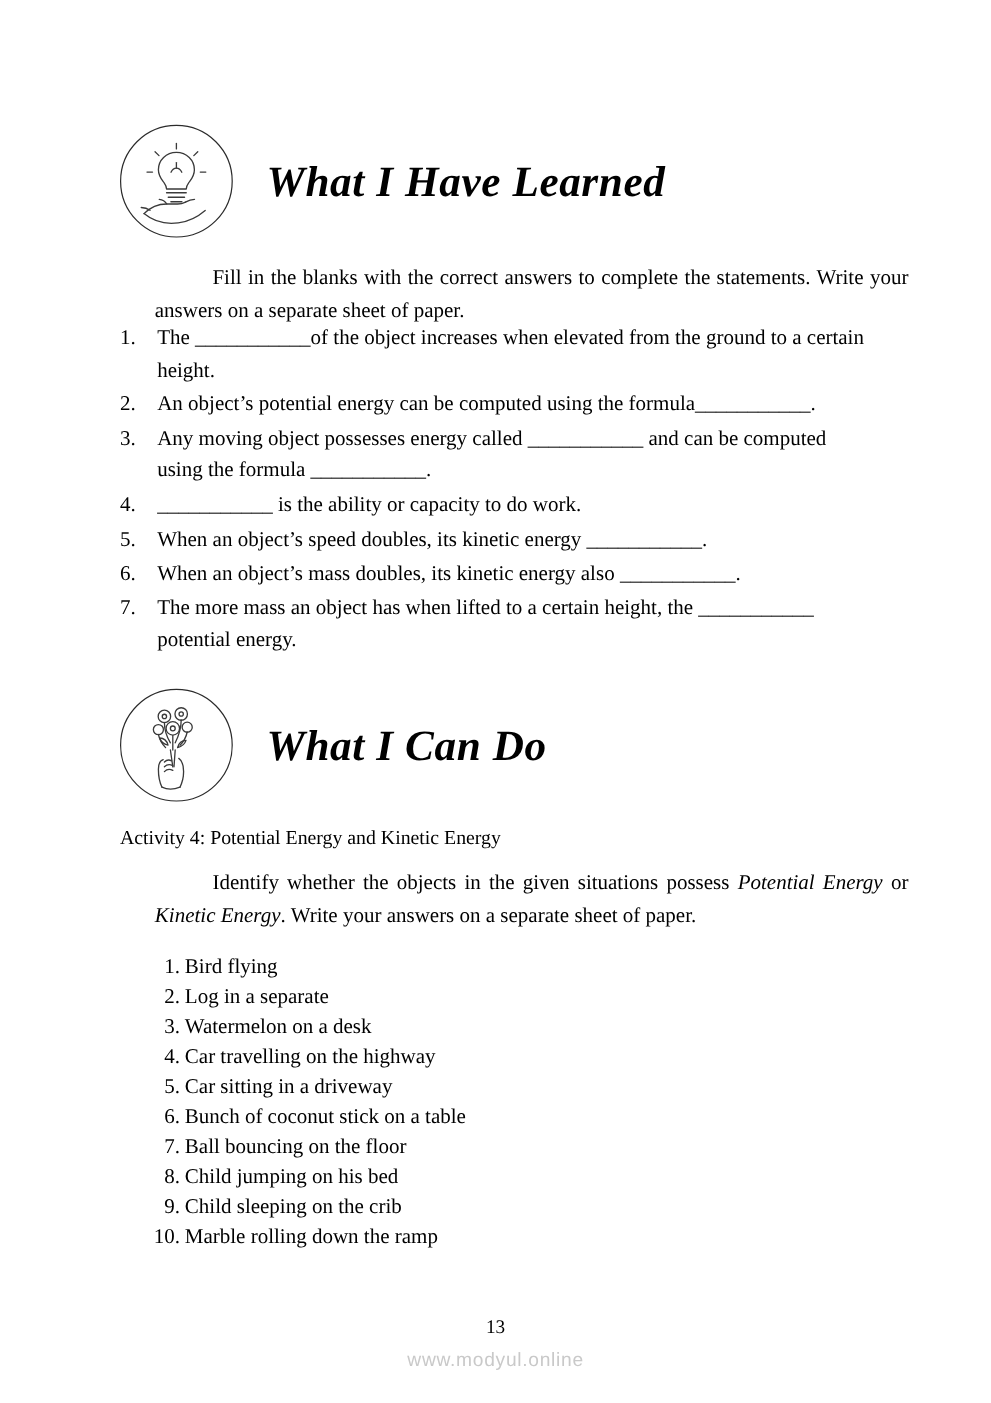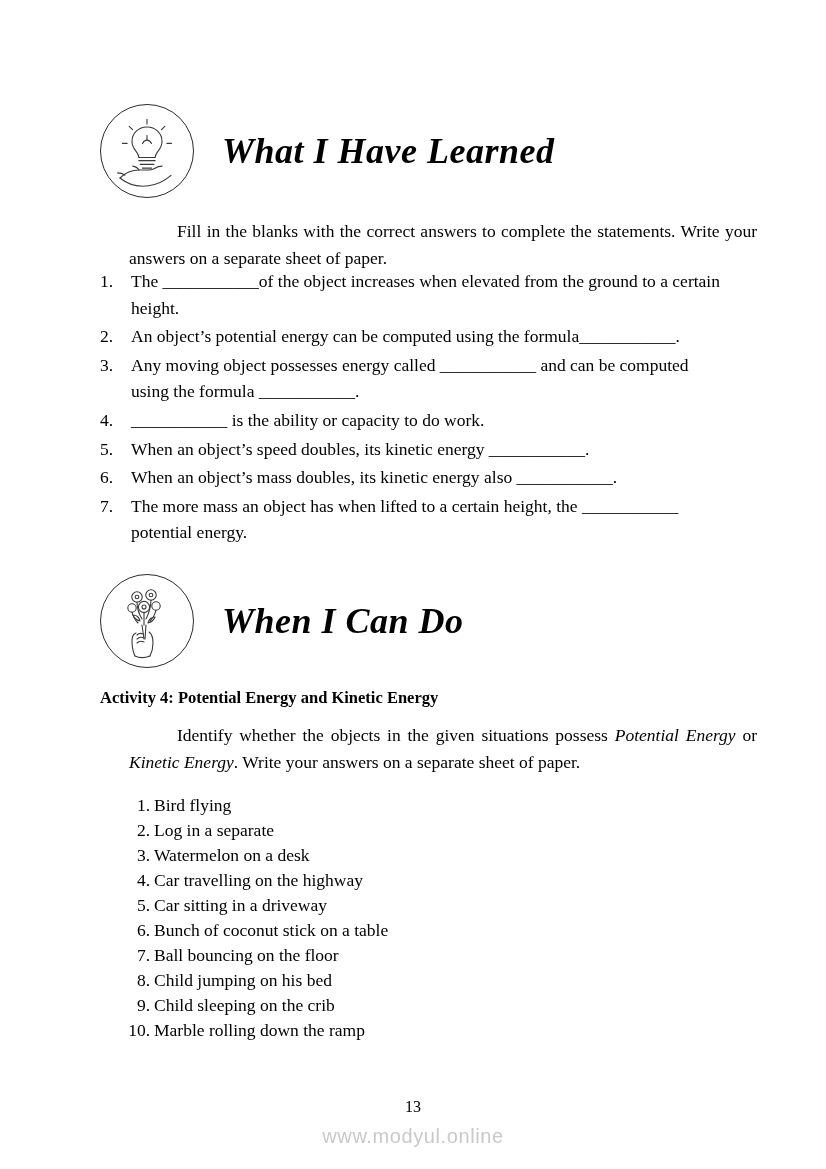--- a/index.html
+++ b/index.html
@@ -76,21 +76,21 @@
     position: absolute;
     left: 0;
     top: 0;
     width: 24px;
     text-align: left;
   }
 
   .activity-title {
     position: absolute;
     font-family: "Liberation Serif", serif;
-    font-weight: bold;
+    font-weight: normal;
     font-size: 16.5px;
   }
 
   ol.simple {
     position: absolute;
     margin: 0;
     padding: 0;
     list-style: none;
     font-size: 17.5px;
     line-height: 1.43;
@@ -114,21 +114,21 @@
     position: absolute;
     width: 100%;
     text-align: center;
     font-size: 16px;
   }
   .watermark {
     position: absolute;
     width: 100%;
     text-align: center;
     font-family: "Liberation Sans", sans-serif;
-    font-size: 20px;
+    font-size: 16px;
     color: #c9c9c9;
     letter-spacing: 0.6px;
   }
 </style>
 </head>
 <body>
 
 <div class="page">
 
   <div class="section-head" style="left:100px; top:104px;">
@@ -202,21 +202,21 @@
 
           <path d="M36 60 c2 -2 4 -2 6 -1"></path>
           <path d="M36 64 c2 -2 5 -2 7 -1"></path>
           <path d="M36 68 c2 -2 5 -2 7 -1"></path>
           <path d="M35 58 c-3 1 -4 4 -4 8 0 6 1 11 3 15"></path>
           <path d="M48 57 c3 2 4 6 4 11 0 5 -1 9 -3 13"></path>
           <path d="M34 81 c4 2 10 2 15 0"></path>
         </g>
       </svg>
     </div>
-    <div class="section-title">When I Can Do</div>
+    <div class="section-title">What I Can Do</div>
   </div>
 
   <div class="activity-title" style="left:100px; top:688px;">Activity 4: Potential Energy and Kinetic Energy</div>
 
   <div class="para indent" style="left:100px; top:722px; width:628px;">
     <span>Identify whether the objects in the given situations possess </span><span class="it">Potential Energy</span><span> or </span><span class="it">Kinetic Energy</span><span>. Write your answers on a separate sheet of paper.</span>
   </div>
 
   <ol class="simple" style="left:120px; top:793px; width:600px;">
     <li><span class="num">1.</span><span>Bird flying</span></li>

